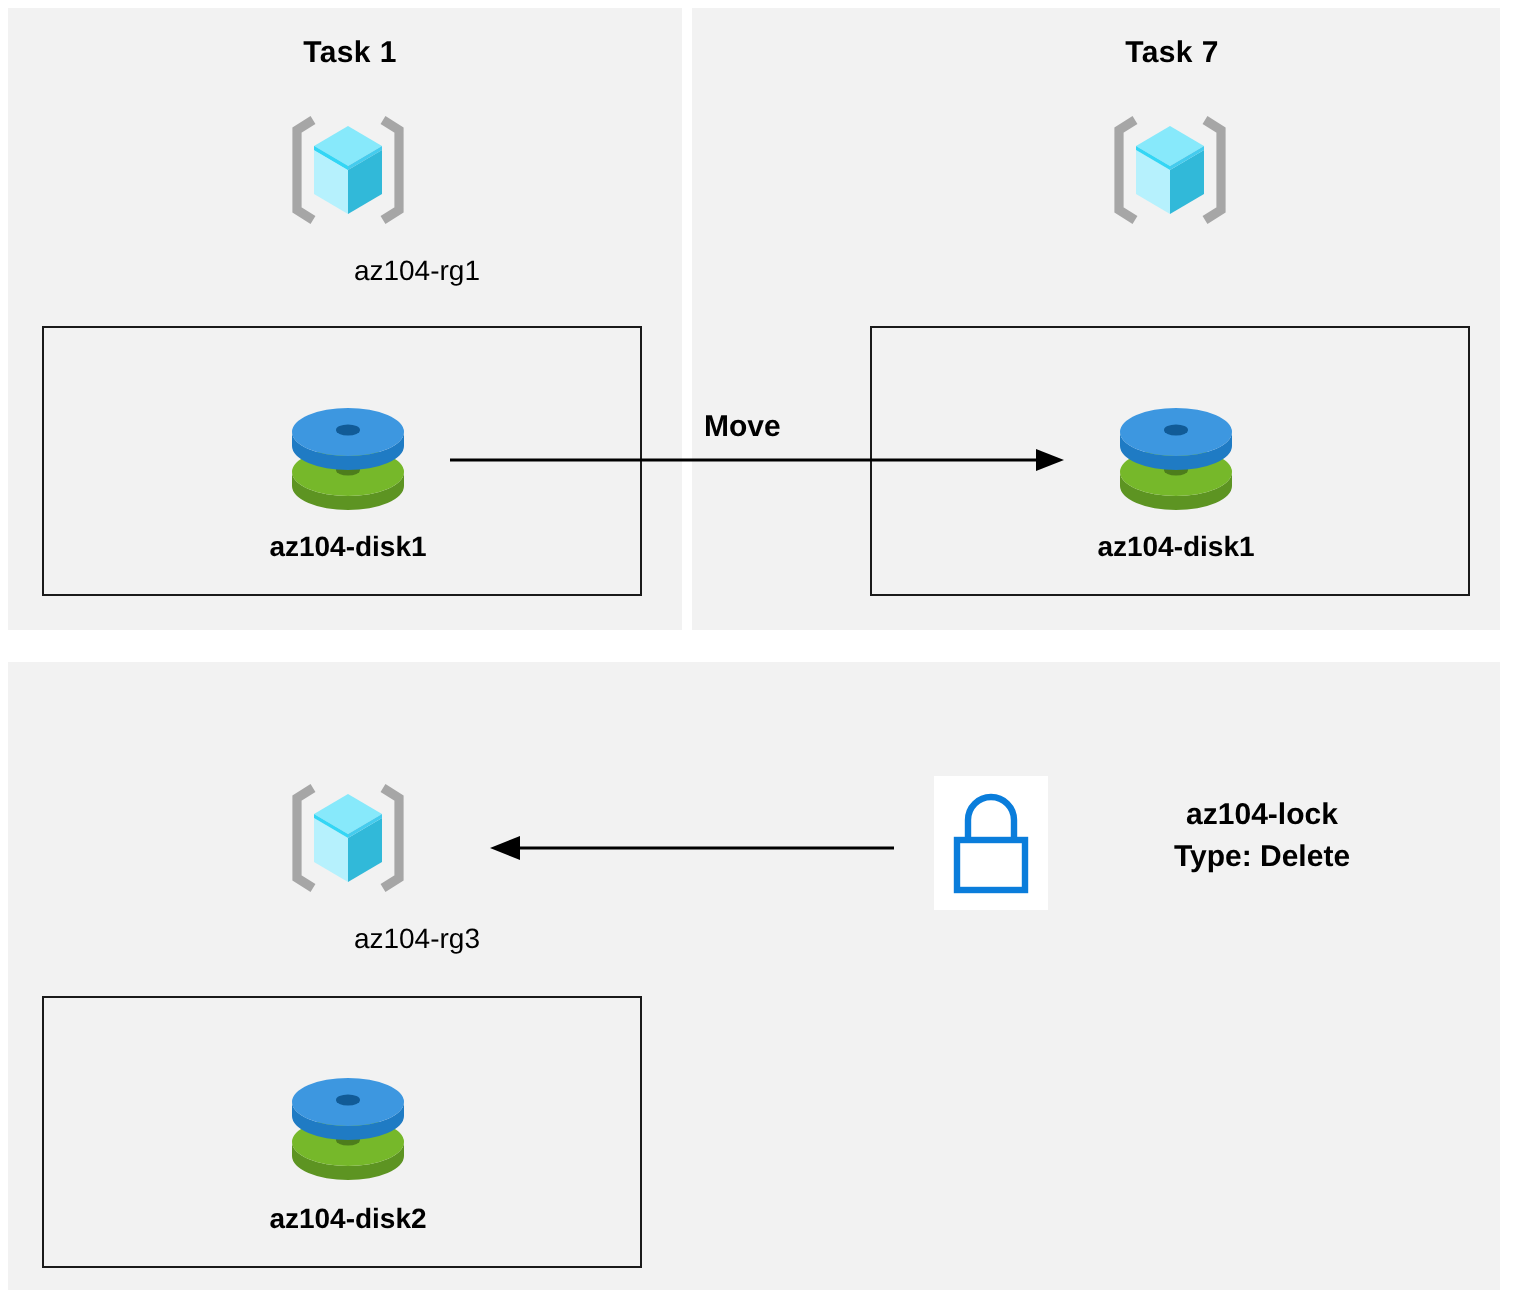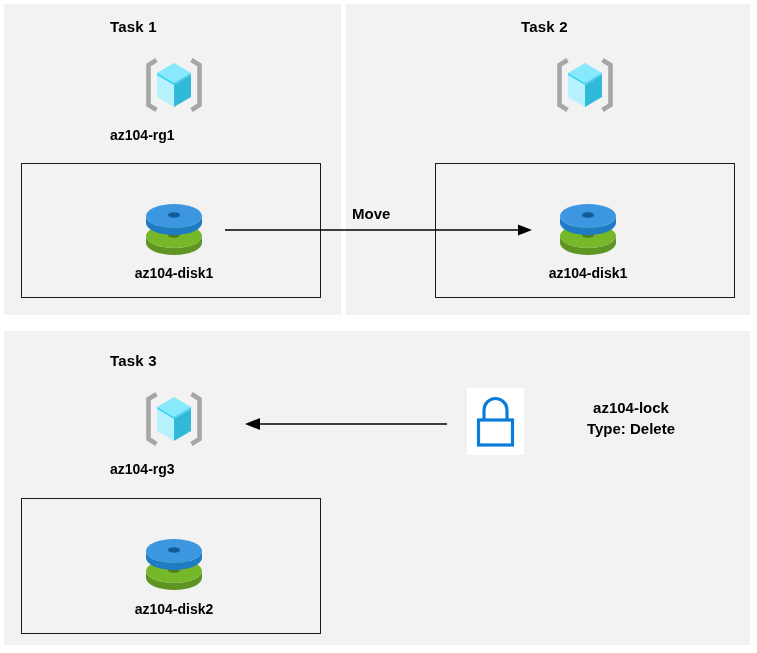--- a/index.html
+++ b/index.html
@@ -13,36 +13,36 @@
 
   
   .panel{position:absolute;background:#f2f2f2;}
   #panel-task1{left:4px;top:4px;width:337px;height:311px;}
   #panel-task2{left:346px;top:4px;width:404px;height:311px;}
   #panel-task3{left:4px;top:331px;width:746px;height:314px;}
 
   
   .task-title{
     position:absolute;font-size:15px;font-weight:bold;
-    letter-spacing:.2px;white-space:nowrap;
+    text-align:center;letter-spacing:.2px;white-space:nowrap;
   }
   #title-task1{left:110px;top:18px;width:130px;}
   #title-task2{left:521px;top:18px;width:130px;}
   #title-task3{left:110px;top:352px;width:130px;}
 
   
   .rg-icon{position:absolute;width:62px;height:62px;}
   #rg-icon-1{left:143px;top:54px;}
   #rg-icon-2{left:554px;top:54px;}
   #rg-icon-3{left:143px;top:388px;}
 
   
   .rg-label{
-    position:absolute;font-size:14px;font-weight:bold;
-    text-align:left;white-space:nowrap;
+    position:absolute;font-size:14px;font-weight:normal;
+    text-align:right;white-space:nowrap;
   }
   #rg-label-1{left:110px;top:127px;width:130px;}
   #rg-label-2{left:521px;top:127px;width:130px;}
   #rg-label-3{left:110px;top:461px;width:130px;}
 
   
   .res-box{position:absolute;border:1.6px solid #1a1a1a;background:#f2f2f2;box-sizing:border-box;}
   #box-task1{left:21px;top:163px;width:300px;height:135px;}
   #box-task2{left:435px;top:163px;width:300px;height:135px;}
   #box-task3{left:21px;top:498px;width:300px;height:136px;}
@@ -84,22 +84,21 @@
 </head>
 <body>
 
 <div class="canvas">
 
   <div class="panel" id="panel-task1"></div>
   <div class="panel" id="panel-task2"></div>
   <div class="panel" id="panel-task3"></div>
 
   <div class="task-title" id="title-task1">Task 1</div>
-  <div class="task-title" id="title-task2">Task 2</div>
-  <div class="task-title" id="title-task3">Task 3</div>
+  <div class="task-title" id="title-task2">Task 7</div>
 
   <div class="rg-icon" id="rg-icon-1">
     <svg viewBox="0 0 62 62" width="62" height="62" aria-hidden="true">
       <g fill="none" stroke="#a6a6a6" stroke-width="4.6" stroke-linecap="butt">
         <path d="M13.5 6 L5.5 11 L5.5 51 L13.5 56"></path>
         <path d="M48.5 6 L56.5 11 L56.5 51 L48.5 56"></path>
       </g>
       <polygon points="31,9 48,19 31,29 14,19" fill="#87e9fb"></polygon>
       <polygon points="14,19 31,29 31,31 14,21" fill="#5fdcf7"></polygon>
       <polygon points="48,19 48,21 31,31 31,29" fill="#45ccee"></polygon>

